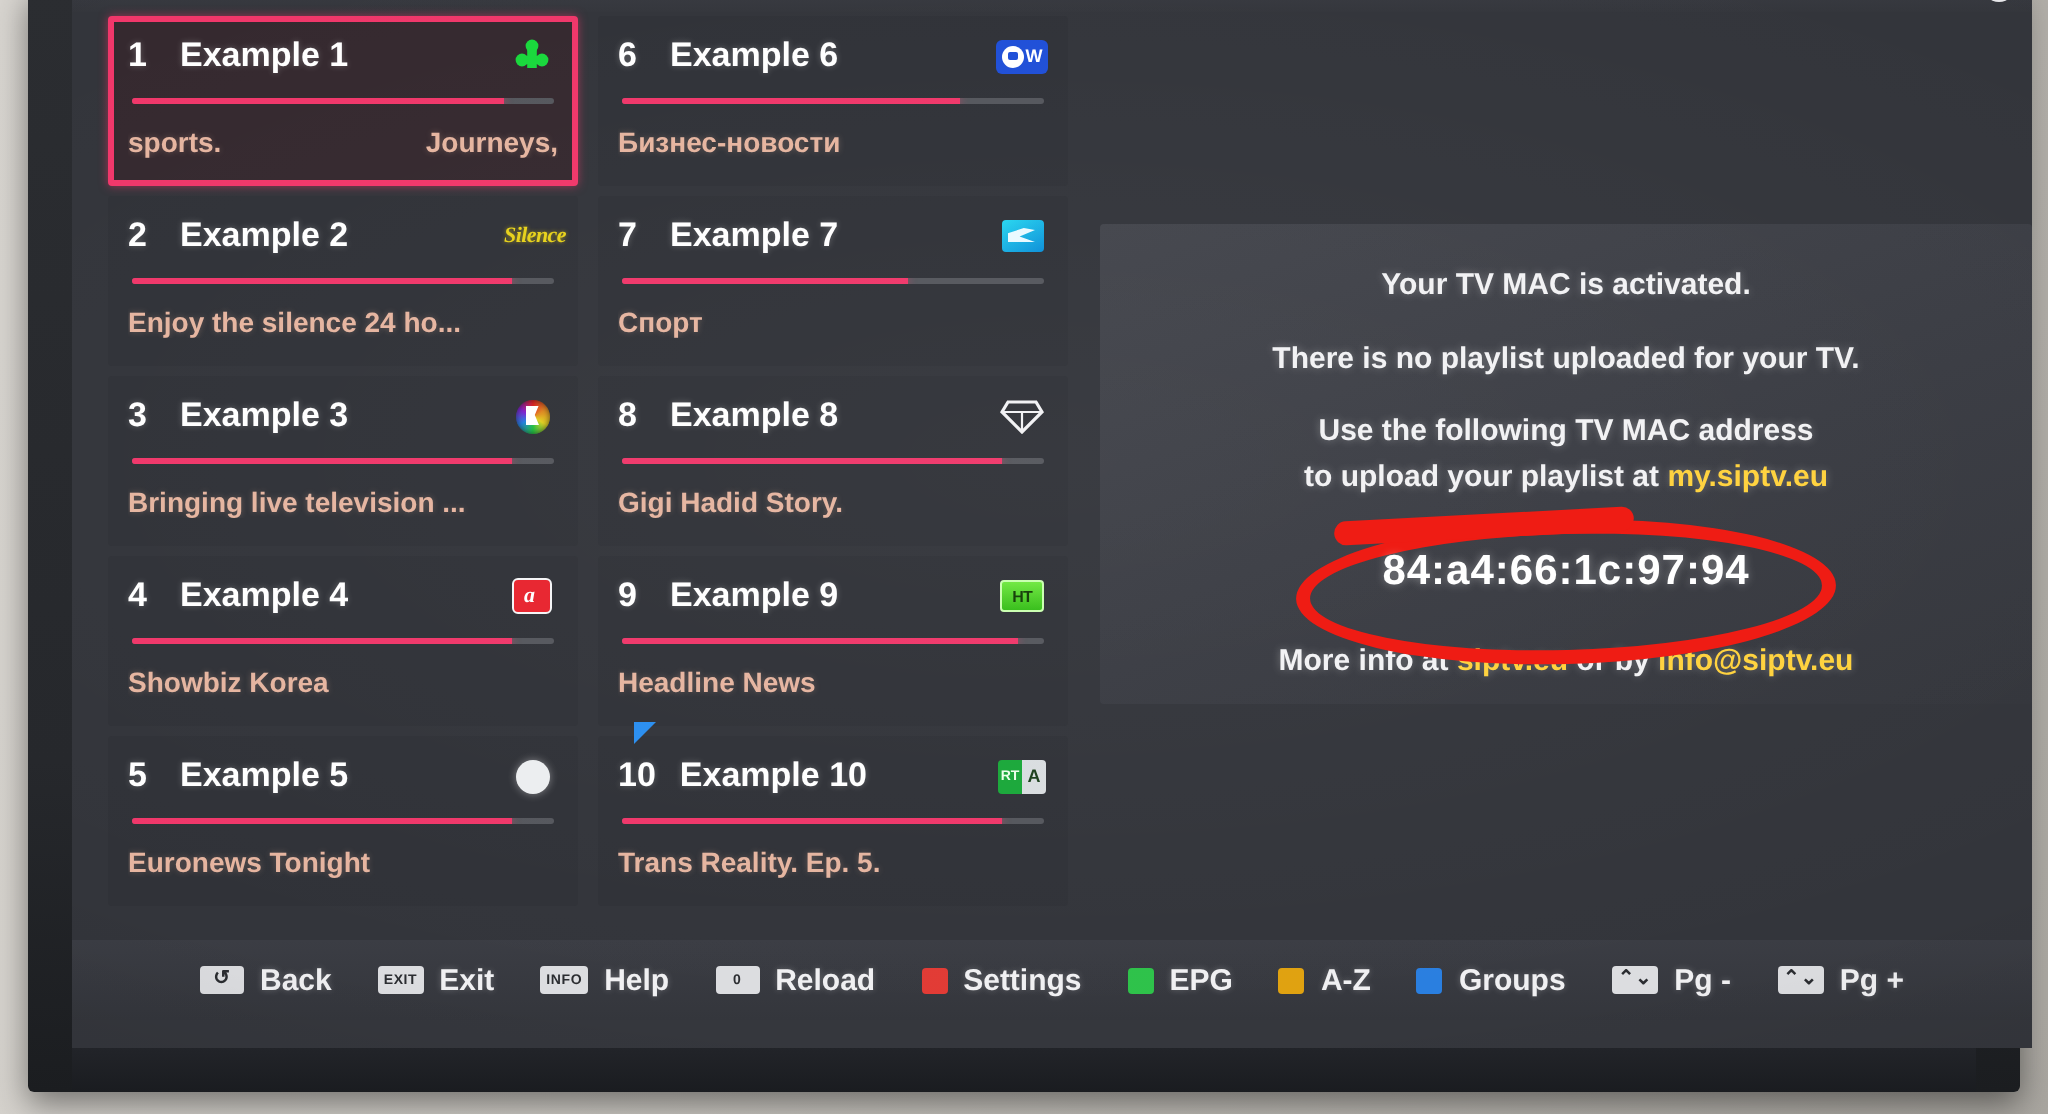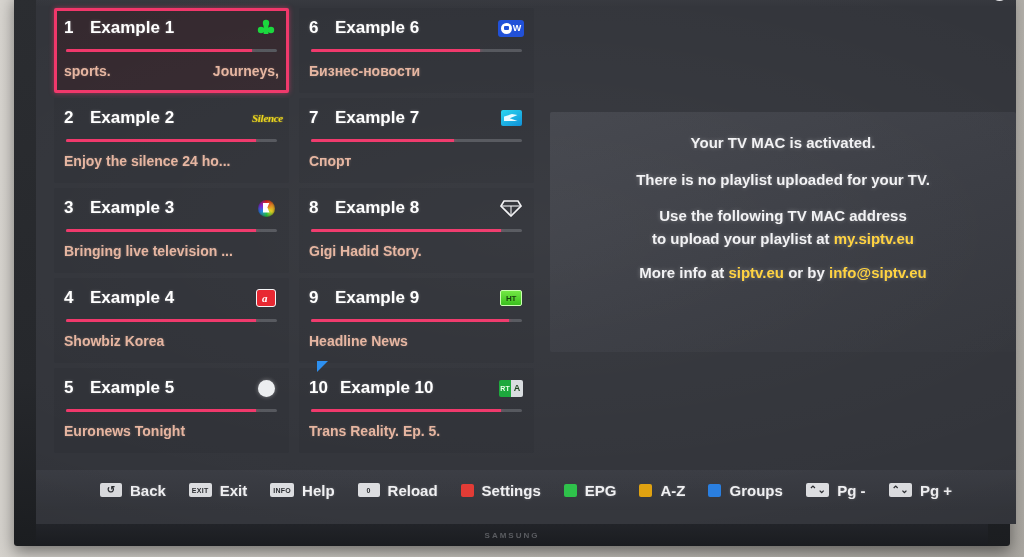--- a/index.html
+++ b/index.html
@@ -463,20 +463,25 @@
         <div id="info-panel">
           <div class="info-line">Your TV MAC is activated.</div>
           <div class="info-gap"></div>
           <div class="info-line">There is no playlist uploaded for your TV.</div>
           <div class="info-gap"></div>
           <div class="info-line">Use the following TV MAC address</div>
           <div class="info-line">
             <span>to upload your playlist at </span><span class="hl">my.siptv.eu</span>
           </div>
 
+          <div id="mac-wrap">
+            <div id="mac-circle"></div>
+            <div id="mac-circle-tail"></div>
+            <div id="mac-value">84:a4:66:1c:97:94</div>
+          </div>
 
           <div class="info-line" id="info-more">
             <span>More info at </span><span class="hl">siptv.eu</span><span> or by </span><span class="hl">info@siptv.eu</span>
           </div>
         </div>
 
       </div>
 
       <div id="toolbar">
           <div class="tb-item">
@@ -517,15 +522,14 @@
           </div>
           <div class="tb-item">
             <span class="key-chip icon-key">⌃⌄</span>
             <span class="tb-label">Pg +</span>
           </div>
         </div>
 
     </div>
 
     <div id="chin"></div>
-    <div id="bezel-brand">SAMSUNG</div>
   </div>
 </div>
 
 </body></html>

